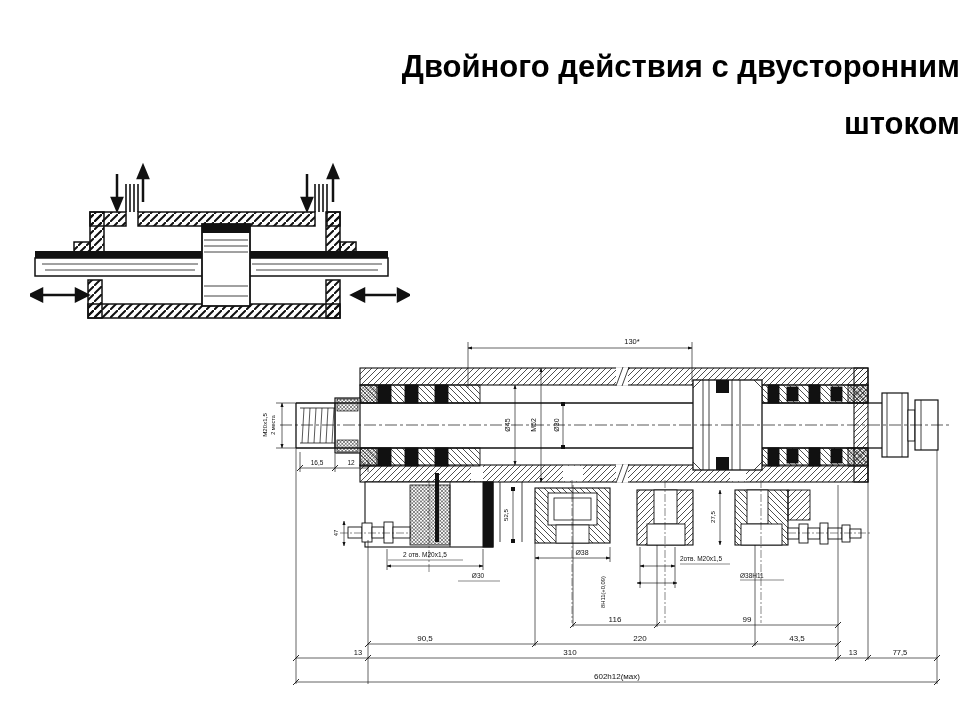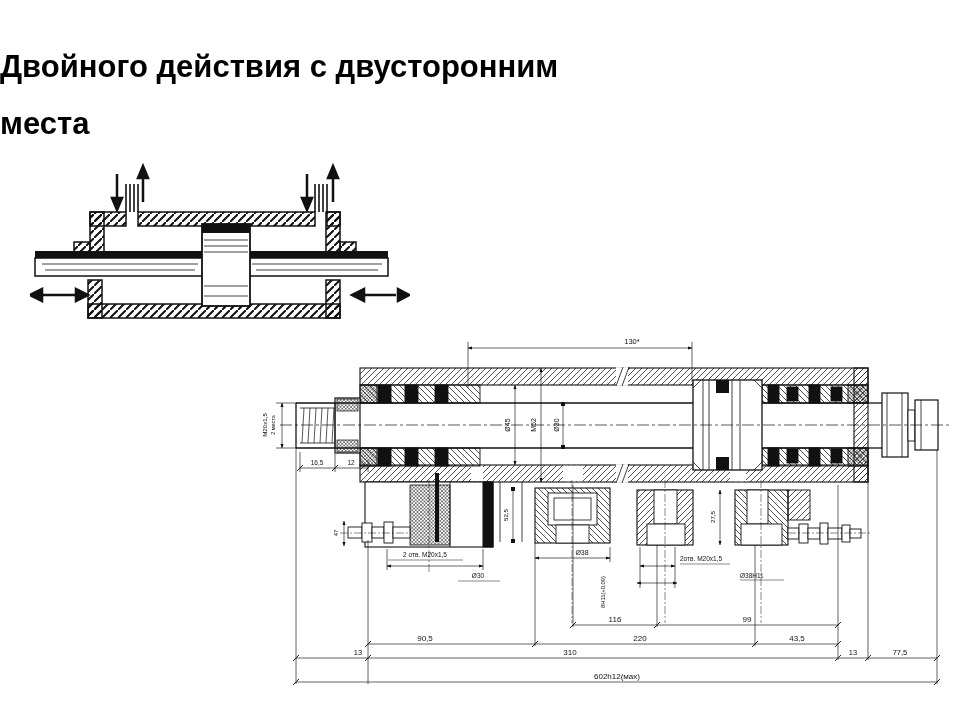--- a/index.html
+++ b/index.html
@@ -1,31 +1,31 @@
 <!DOCTYPE html>
 <html><head>
 <meta charset="utf-8">
 <style>
   html,body{margin:0;padding:0;background:#e8e8e8;}
   .slide{position:relative;width:960px;height:720px;background:#fff;overflow:hidden;
          font-family:"Liberation Sans",sans-serif;}
-  .title{position:absolute;top:38px;left:0;right:0;text-align:left;color:#000;
+  .title{position:absolute;top:38px;left:0;right:0;text-align:right;color:#000;
          font-weight:bold;font-size:31px;line-height:57px;}
   .schematic{position:absolute;left:30px;top:158px;}
   .drawing{position:absolute;left:260px;top:330px;}
   svg text{font-family:"Liberation Sans","DejaVu Sans",sans-serif;fill:#111;}
 </style>
 </head>
 <body>
 
 <div class="slide">
 
   <div class="title">
     <div>Двойного действия с двусторонним</div>
-    <div>места</div>
+    <div>штоком</div>
   </div>
 
   <svg class="schematic" width="380" height="180" viewBox="0 0 380 180">
     <defs>
       <pattern id="hs" patternUnits="userSpaceOnUse" width="8" height="8">
         <path d="M0 8 L8 0" stroke="#111" stroke-width="2" fill="none"></path>
       </pattern>
     </defs>
 
     <g stroke="#111" stroke-width="1.5">

